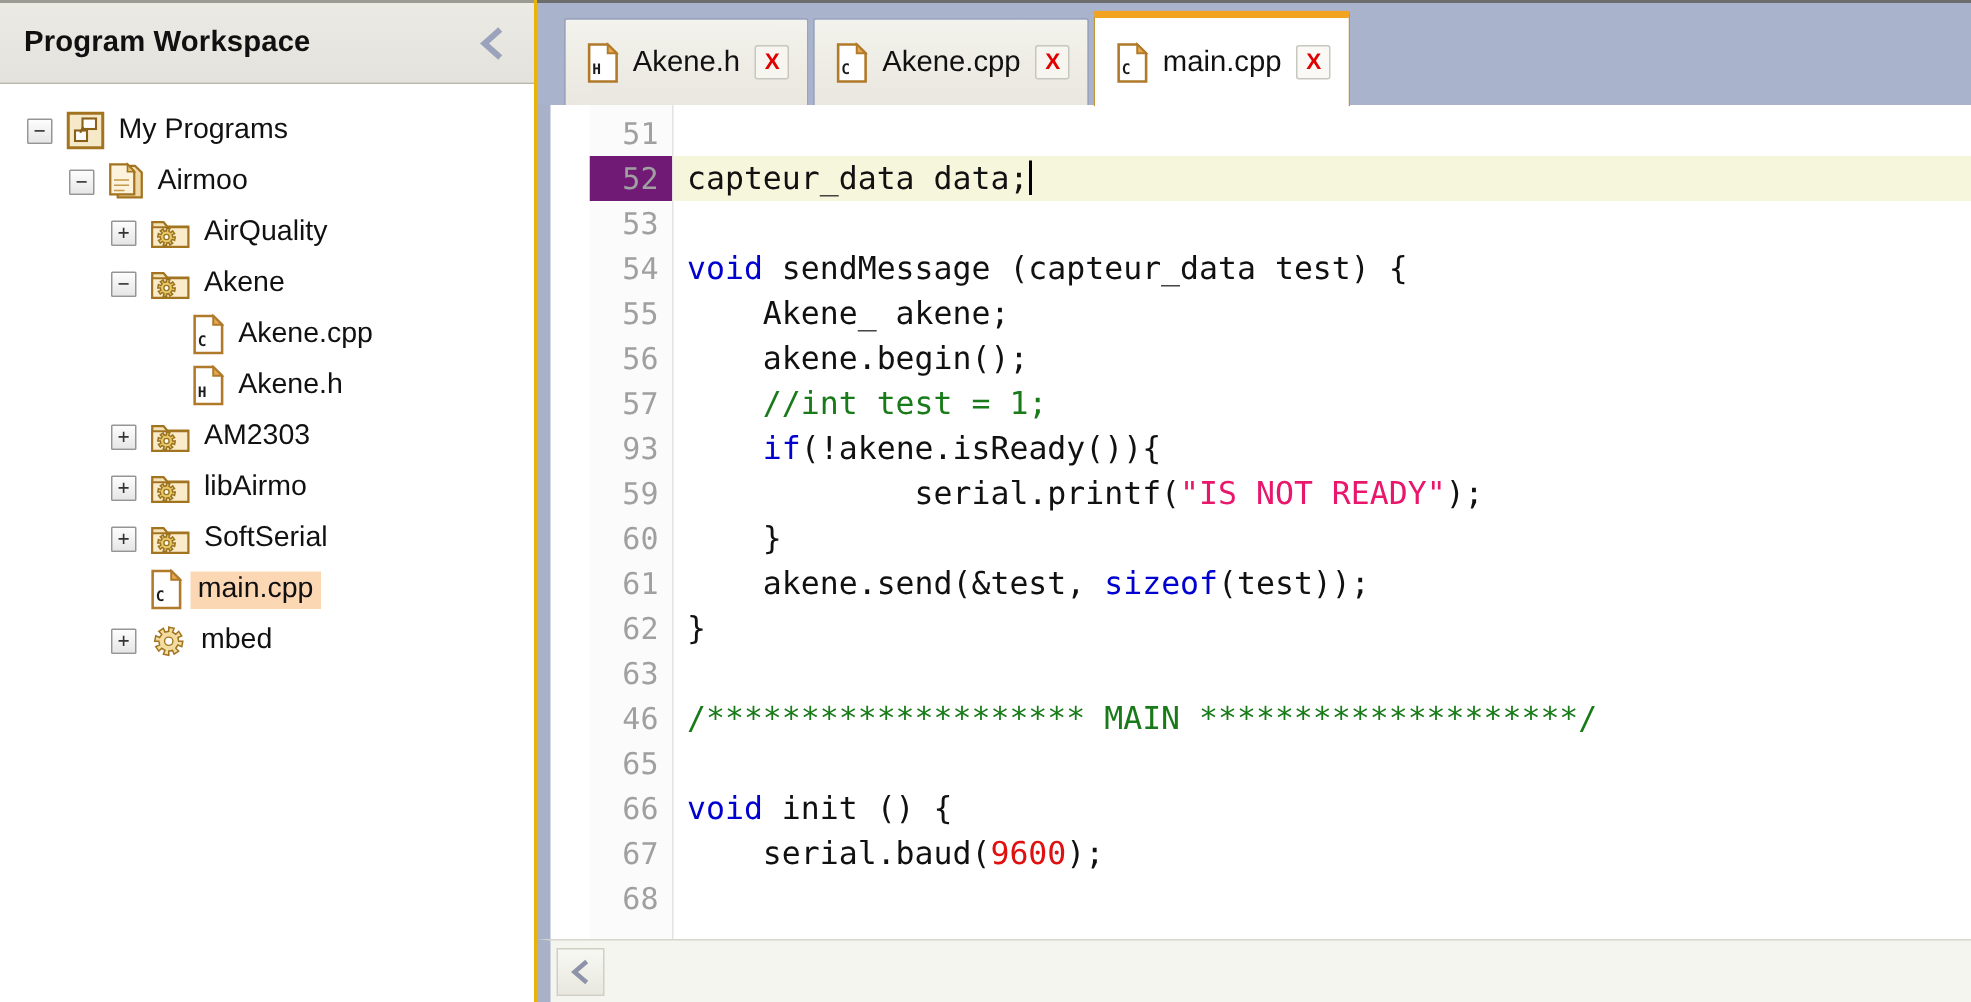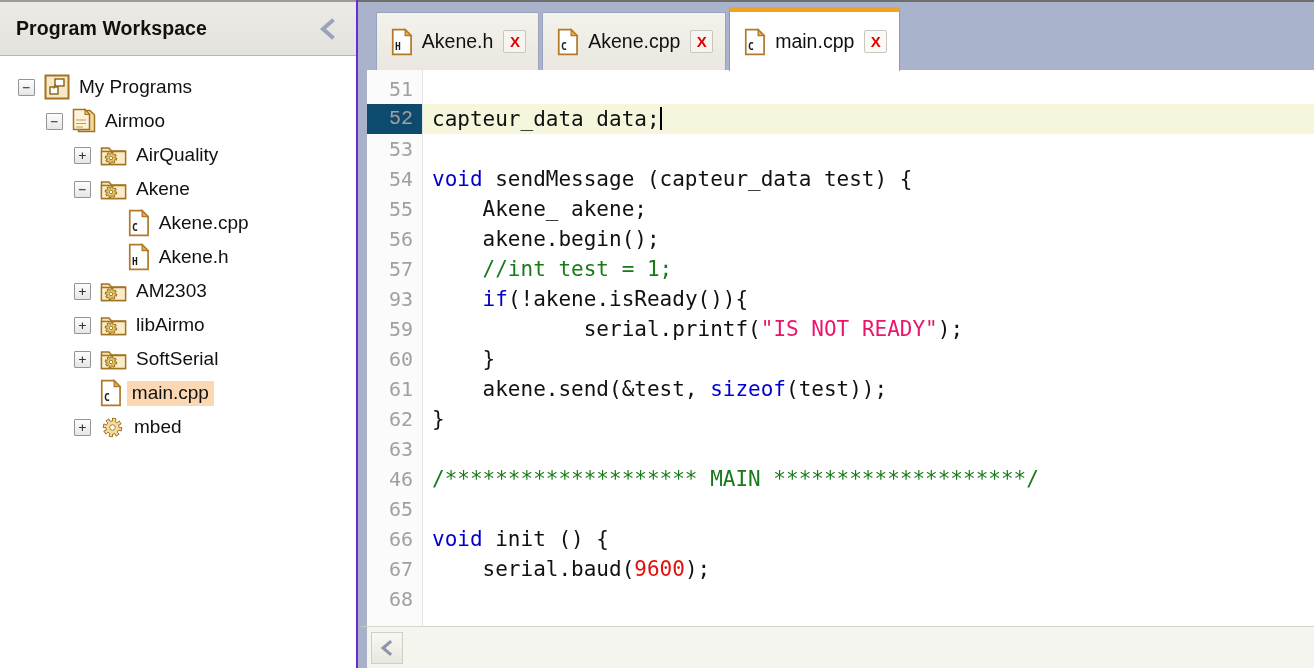--- a/index.html
+++ b/index.html
@@ -8,21 +8,21 @@
     overflow: hidden;
     background: #ffffff;
     font-family: "Liberation Sans", sans-serif;
   }
   #app { position: relative; width: 1314px; height: 668px; display: flex; background:#ffffff; }
 
   
   #sidebar {
     width: 358px; height: 668px;
     background: #ffffff;
-    border-right: 2px solid #6d28d9;
+    border-right: 2px solid #eab308;
     position: relative;
     display: flex; flex-direction: column;
   }
   .ws-header {
     height: 56px; flex: 0 0 56px;
     background: linear-gradient(#eceae4, #e4e2dc);
     border-bottom: 1px solid #b9b6ac;
     border-top: 2px solid #9b9b93;
     display: flex; align-items: center;
     padding: 0 14px 0 16px;
@@ -137,34 +137,35 @@
   }
   .code-area {
     flex: 1 1 auto;
     display: flex;
     background: #ffffff;
     font-family: "DejaVu Sans Mono", monospace;
     font-size: 21px;
     line-height: 30px;
     overflow: hidden;
     position: relative;
+    margin-left: 26px;
   }
   .gutter {
     width: 56px; flex: 0 0 56px;
     background: #fbfbfb;
     border-right: 1px solid #e3e3e3;
     text-align: right;
     padding-top: 4px;
   }
   .gln {
     color: #a0a0a0; font-size: 20px; line-height: 30px;
     padding-right: 9px; height: 30px;
     font-family: "DejaVu Sans Mono", monospace;
   }
-  .gln.cur { background: #0c4a6e; font-family: Liberation Mono, monospace; }
+  .gln.cur { background: #701a75; }
   .codecol {
     flex: 1 1 auto;
     padding-top: 4px;
     position: relative;
     overflow: hidden;
   }
   .cline {
     height: 30px; line-height: 30px; white-space: pre;
     padding-left: 9px;
     color: #111;

